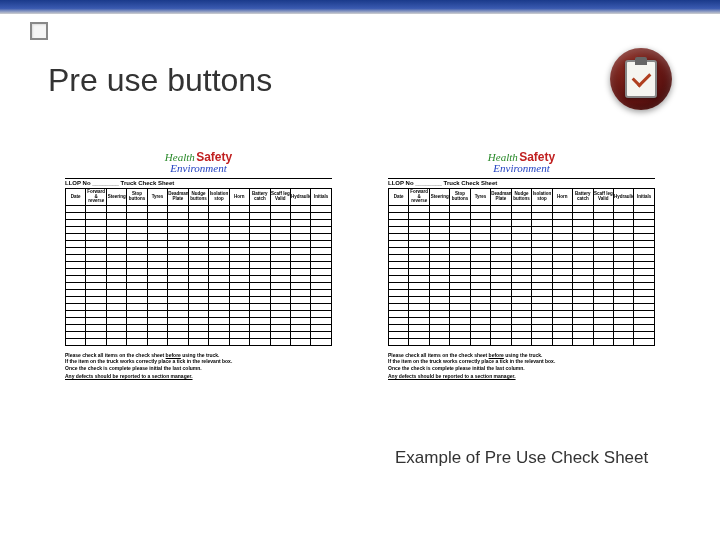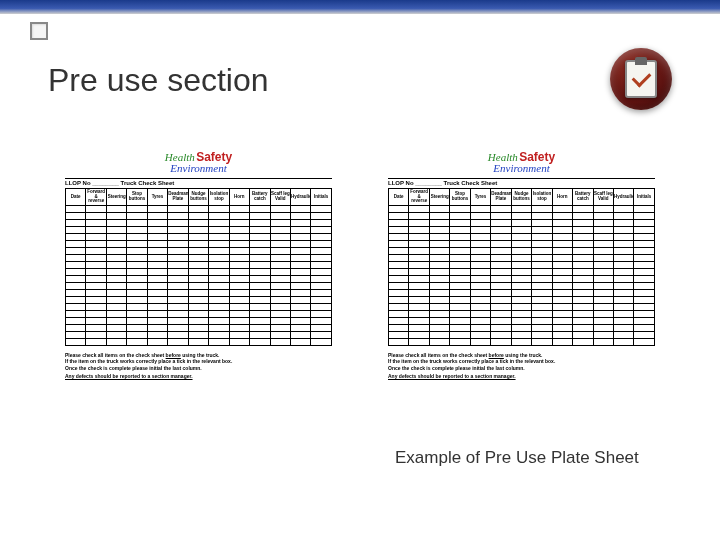--- a/index.html
+++ b/index.html
@@ -139,21 +139,21 @@
     font-size: 17px;
     color: #333;
   }
 </style>
 </head>
 <body>
 
 <div class="topbar"></div>
 <div class="topsquare"></div>
 
-<div class="page-title">Pre use section</div>
+<div class="page-title">Pre use buttons</div>
 
 <div class="badge-clipboard">
   <div class="board">
     <div class="clip"></div>
     <div class="check"></div>
   </div>
 </div>
 
 <div class="sheets-row">
   <div class="sheet">
@@ -813,13 +813,13 @@
       </table>
       <div class="sheet-footer">
         <div><span class="bold">Please check all items on the check sheet </span><span class="bold" style="text-decoration:underline">before</span><span class="bold"> using the truck.</span></div>
         <div class="bold">If the item on the truck works correctly place a tick in the relevant box.</div>
         <div class="bold">Once the check is complete please initial the last column.</div>
         <span class="under">Any defects should be reported to a section manager.</span>
       </div>
     </div>
 </div>
 
-<div class="caption">Example of Pre Use Plate Sheet</div>
+<div class="caption">Example of Pre Use Check Sheet</div>
 
 </body></html>

